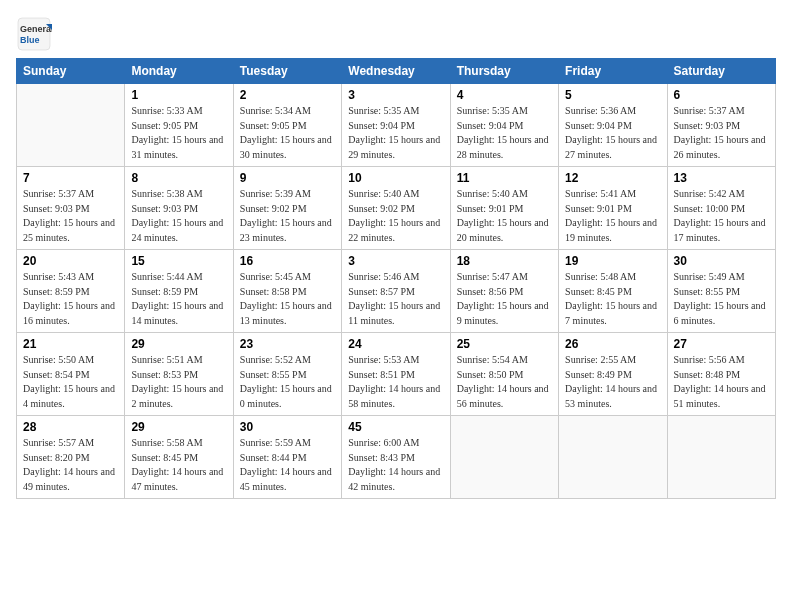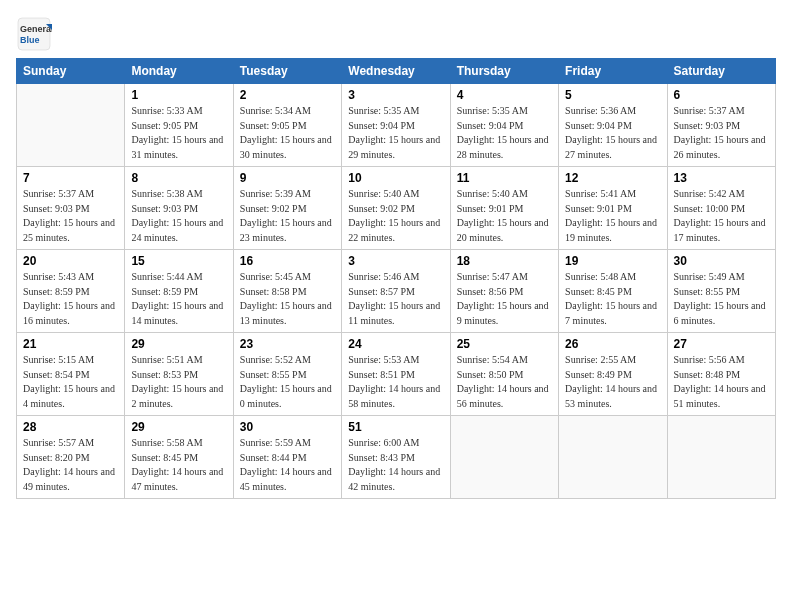--- a/index.html
+++ b/index.html
@@ -252,21 +252,21 @@
           <span class="day-num">30</span>
           <div class="day-info">Sunrise: 5:49 AM
 Sunset: 8:55 PM
 Daylight: 15 hours
 and 6 minutes.</div>
         </td>
       </tr>
       <tr>
         <td>
           <span class="day-num">21</span>
-          <div class="day-info">Sunrise: 5:15 AM
+          <div class="day-info">Sunrise: 5:50 AM
 Sunset: 8:54 PM
 Daylight: 15 hours
 and 4 minutes.</div>
         </td>
         <td>
           <span class="day-num">29</span>
           <div class="day-info">Sunrise: 5:51 AM
 Sunset: 8:53 PM
 Daylight: 15 hours
 and 2 minutes.</div>
@@ -323,21 +323,21 @@
 and 47 minutes.</div>
         </td>
         <td>
           <span class="day-num">30</span>
           <div class="day-info">Sunrise: 5:59 AM
 Sunset: 8:44 PM
 Daylight: 14 hours
 and 45 minutes.</div>
         </td>
         <td>
-          <span class="day-num">51</span>
+          <span class="day-num">45</span>
           <div class="day-info">Sunrise: 6:00 AM
 Sunset: 8:43 PM
 Daylight: 14 hours
 and 42 minutes.</div>
         </td>
         <td class="empty"></td>
         <td class="empty"></td>
         <td class="empty"></td>
       </tr>
     </tbody>

